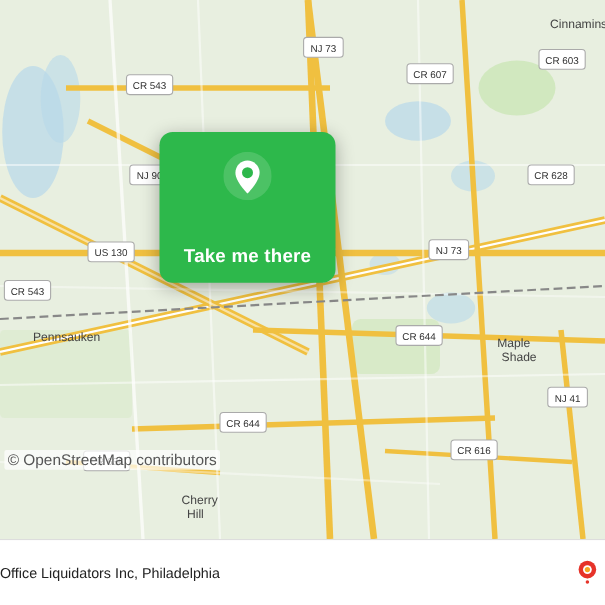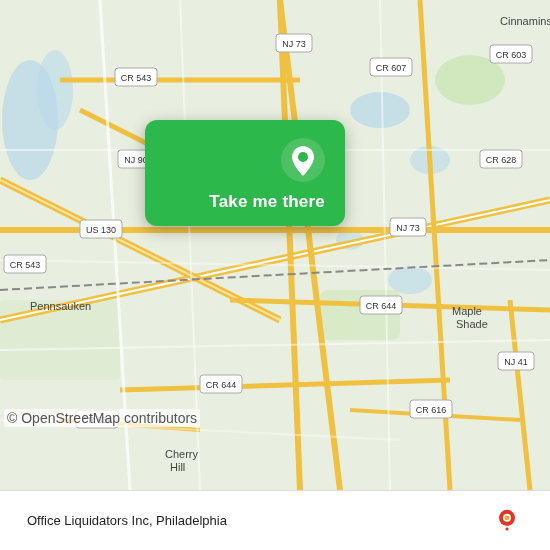--- a/index.html
+++ b/index.html
@@ -25,29 +25,30 @@
       height: 100%;
       position: absolute;
       top: 0; left: 0;
     }
 
     
     #take-me-there-card {
       position: absolute;
       top: 120px;
       left: 145px;
-      width: 200px;
+      width: 160px;
       background-color: #2db84b;
       border-radius: 12px;
       display: flex;
       flex-direction: column;
-      align-items: flex-end;
+      align-items: center;
       padding: 18px 20px 14px;
       box-shadow: 0 4px 16px rgba(0,0,0,0.3);
       cursor: pointer;
+      gap: 31px;
     }
 
     #location-pin-icon {
       width: 44px;
       height: 44px;
       margin-bottom: 10px;
     }
 
     #take-me-there-label {
       color: white;
@@ -56,21 +57,21 @@
       letter-spacing: 0.2px;
     }
 
     
     #bottom-bar {
       width: 550px;
       height: 60px;
       background-color: white;
       display: flex;
       align-items: center;
-      padding: 0 27px;
+      padding: 0 0;
       border-top: 1px solid #ddd;
       gap: 10px;
     }
 
     #moovit-logo {
       display: flex;
       align-items: center;
       gap: 2px;
       margin-left: auto;
     }

